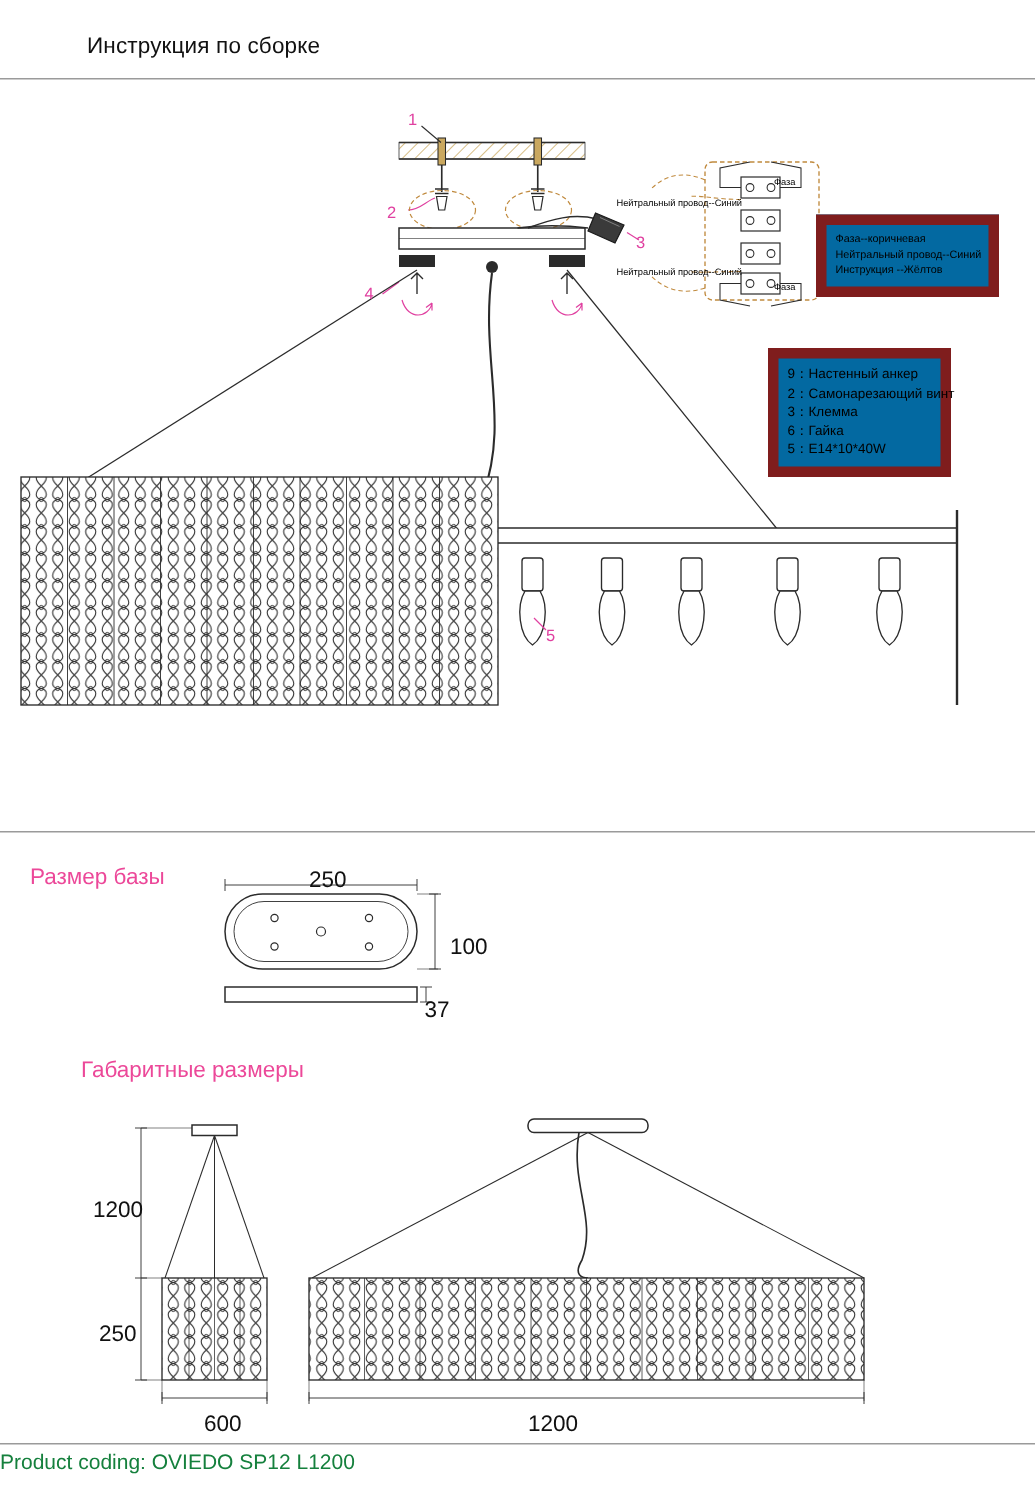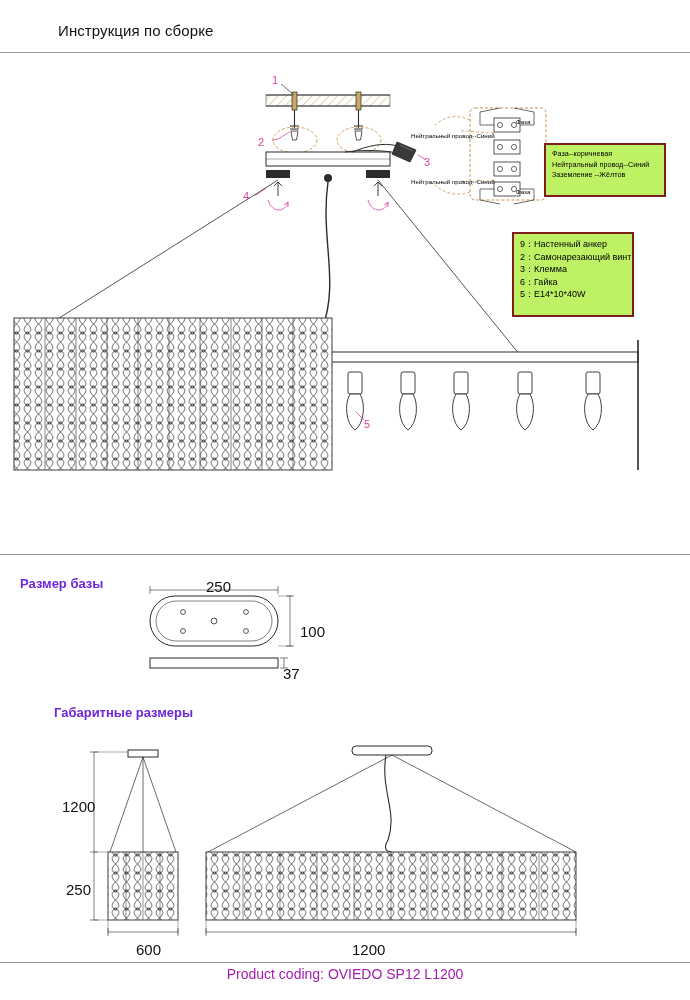--- a/index.html
+++ b/index.html
@@ -44,23 +44,23 @@
   
   .layer {
     position: absolute;
     left: 0;
     top: 0;
   }
 
   
   .legend-box {
     position: absolute;
-    border: 2px solid #7f1d1d;
-    background: #bef264;
-    padding: 4px 6px 14px 6px;
+    border: 7px solid #7f1d1d;
+    background: #0369a1;
+    padding: 4px 6px 5px 6px;
     box-sizing: border-box;
   }
   .legend-parts {
     left: 512px;
     top: 232px;
     width: 122px;
   }
   .legend-parts div {
     font-size: 9px;
     line-height: 12.6px;
@@ -96,23 +96,23 @@
   }
   .c1 { left: 272px; top: 74px; }
   .c2 { left: 258px; top: 136px; }
   .c3 { left: 424px; top: 156px; }
   .c4 { left: 243px; top: 190px; }
   .c5 { left: 364px; top: 418px; }
 
   
   .section-heading {
     position: absolute;
-    font-size: 13px;
-    font-weight: bold;
-    color: #6d28d9;
+    font-size: 15px;
+    font-weight: normal;
+    color: #ec4899;
   }
   .sh-base { left: 20px; top: 576px; }
   .sh-overall { left: 20px; top: 705px; margin-left: 34px; }
 
   
   .dim {
     position: absolute;
     font-size: 15px;
     color: #111;
     white-space: nowrap;
@@ -124,23 +124,22 @@
   .dim-250-v      { left: 66px;  top: 881px; }
   .dim-300-h      { left: 136px; top: 941px; }
   .dim-1200-h     { left: 352px; top: 941px; }
 
   
   .footer-code {
     position: absolute;
     left: 0;
     top: 966px;
     width: 690px;
-    text-align: center;
     font-size: 14px;
-    color: #a21caf;
+    color: #15803d;
   }
 </style>
 </head>
 <body>
 
 <div class="page">
 
   <div class="header-title">Инструкция по сборке</div>
   <div class="rule rule-top"></div>
   <div class="rule rule-mid"></div>
@@ -298,21 +297,21 @@
   <div class="callout c5">5</div>
 
   <div class="wire-label wl-1">Нейтральный провод--Синий</div>
   <div class="wire-label wl-2">Нейтральный провод--Синий</div>
   <div class="wire-label wl-3">Фаза</div>
   <div class="wire-label wl-4">Фаза</div>
 
   <div class="legend-box legend-wire">
     <div>Фаза--коричневая</div>
     <div>Нейтральный провод--Синий</div>
-    <div>Заземление --Жёлтов</div>
+    <div>Инструкция --Жёлтов</div>
   </div>
 
   <div class="legend-box legend-parts">
     <div>9：Настенный анкер</div>
     <div>2：Самонарезающий винт</div>
     <div>3：Клемма</div>
     <div>6：Гайка</div>
     <div>5：E14*10*40W</div>
   </div>
 

